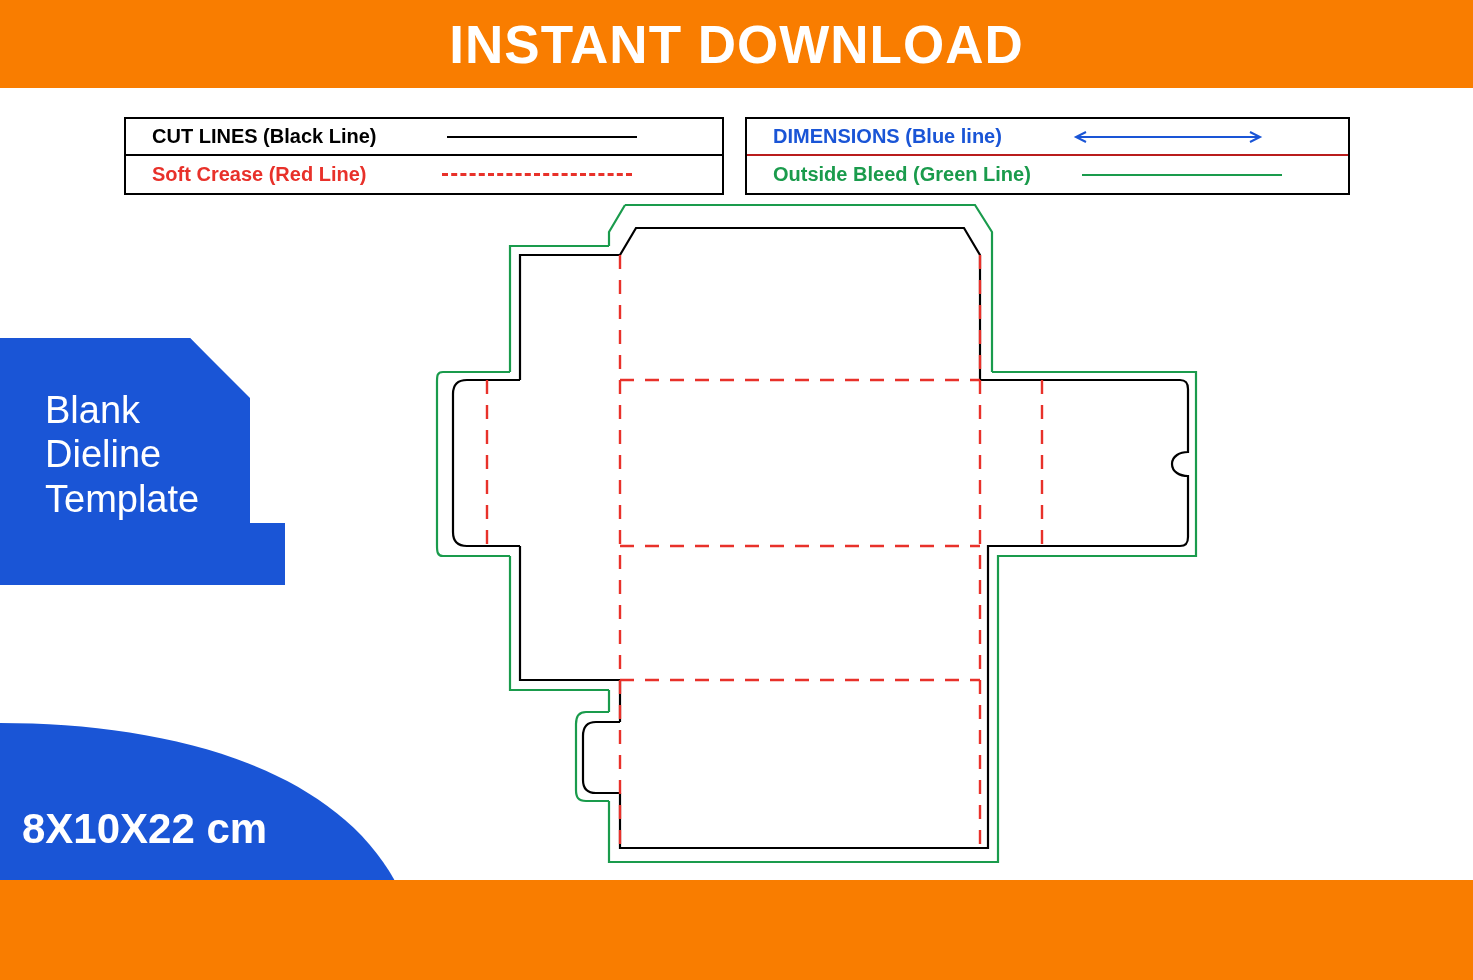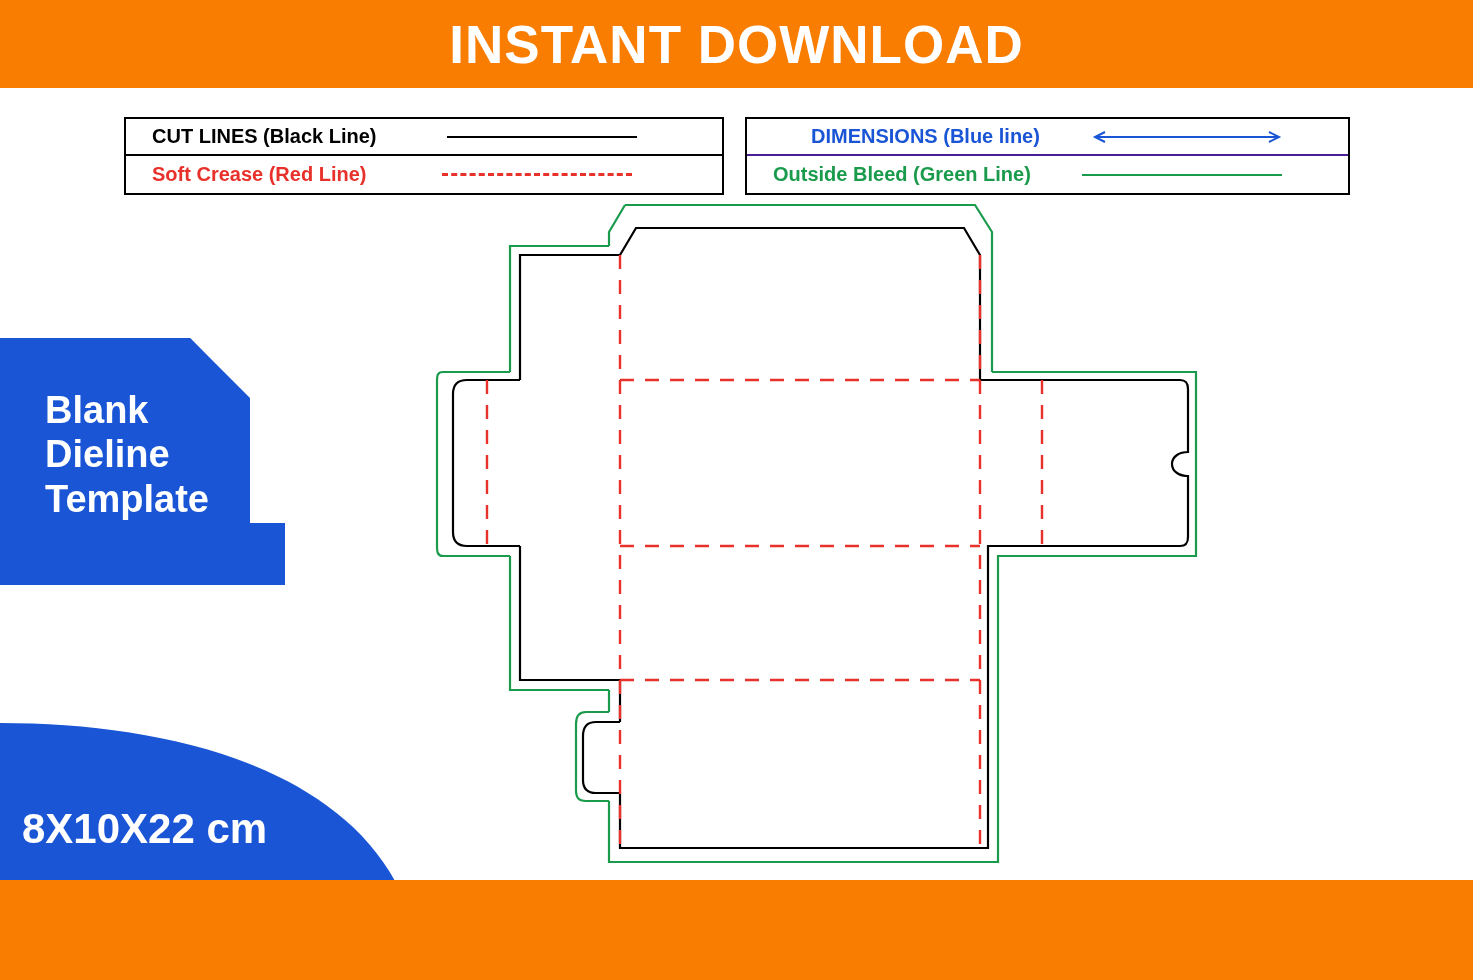--- a/index.html
+++ b/index.html
@@ -63,22 +63,21 @@
   .legend-row {
     height: 50%;
     display: flex;
     align-items: center;
     box-sizing: border-box;
   }
   .legend-left .legend-row:first-child {
     border-bottom: 2px solid #000000;
   }
   .legend-right .legend-row:first-child {
-    border-bottom: 2px solid #4c1d95;
-    padding-left: 38px;
+    border-bottom: 2px solid #b91c1c;
   }
   .legend-label {
     font-size: 20px;
     font-weight: bold;
     padding-left: 26px;
     white-space: nowrap;
   }
   .legend-sample {
     flex: 1;
     display: flex;
@@ -114,21 +113,21 @@
     top: 338px;
     width: 285px;
     height: 247px;
   }
   .blue-badge .badge-text {
     position: absolute;
     left: 45px;
     top: 50px;
     color: #ffffff;
     font-size: 38px;
-    font-weight: bold;
+    font-weight: normal;
     line-height: 1.17;
     white-space: pre-line;
   }
   .blue-blob {
     position: absolute;
     left: 0;
     top: 723px;
     width: 400px;
     height: 160px;
   }

